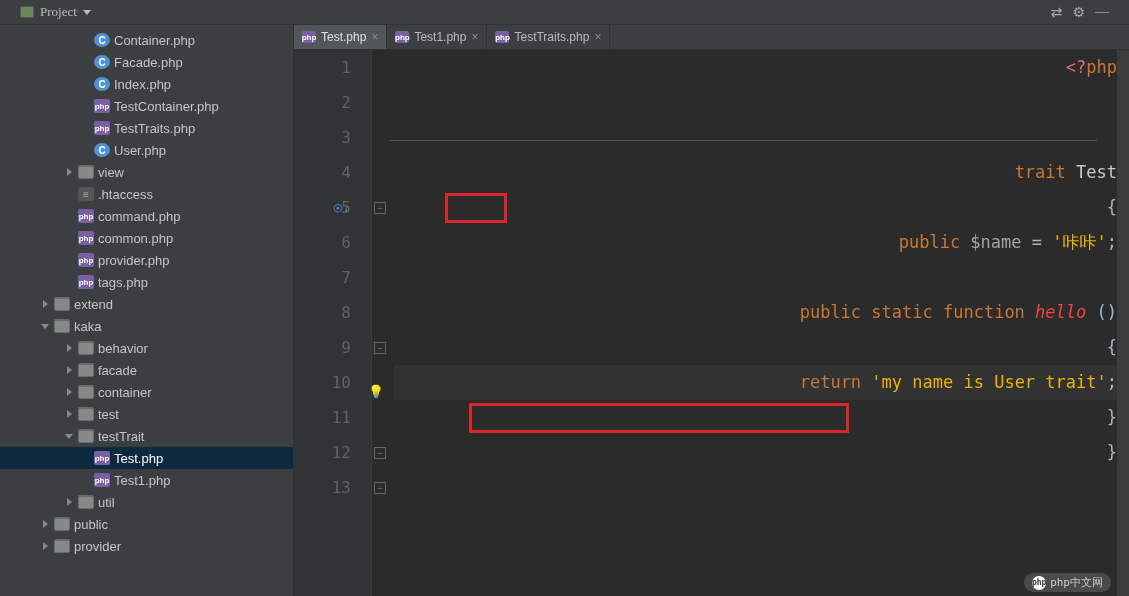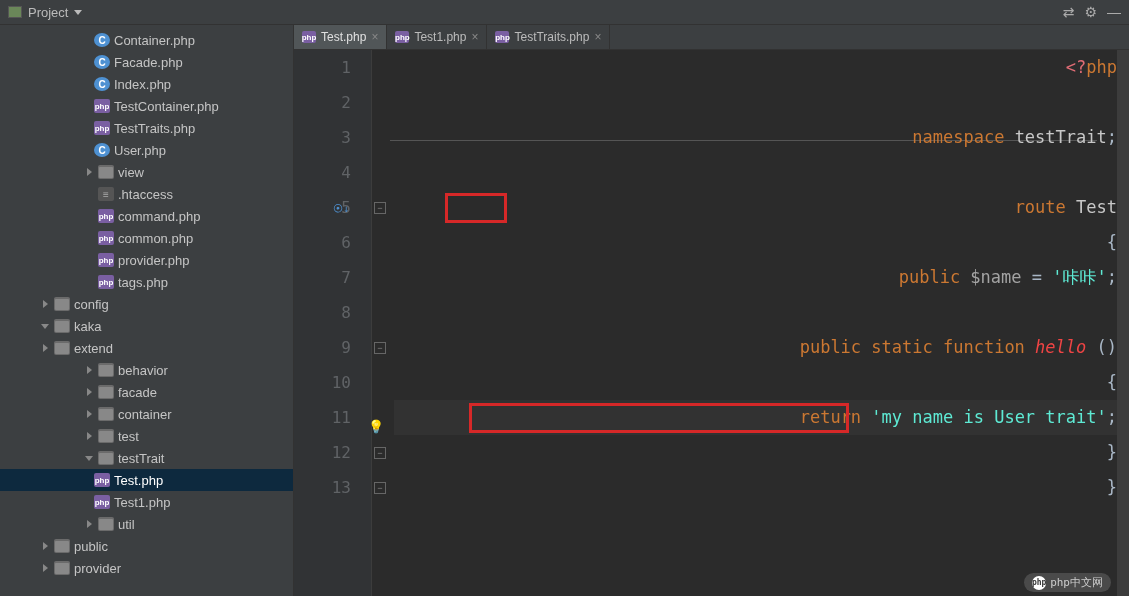--- a/index.html
+++ b/index.html
@@ -13,22 +13,23 @@
       overflow: hidden;
       display: flex;
       flex-direction: column;
     }
     .top-bar {
       height: 25px;
       background: #3c3f41;
       border-bottom: 1px solid #323232;
       display: flex;
       align-items: center;
-      padding: 0 8px;
+      padding: 0 20px;
       gap: 16px;
+      font-family: Liberation Serif, serif;
     }
     .top-bar-left { display: flex; align-items: center; gap: 6px; }
     .project-icon {
       width: 14px; height: 12px;
       background: #6a8759;
       border: 1px solid #555;
       display: inline-block;
     }
     .dropdown-arrow {
       width: 0; height: 0;
@@ -97,21 +98,21 @@
       font-weight: bold;
       border-radius: 2px;
       flex-shrink: 0;
     }
     .icon-folder { background: #6b6b6b; color: #3c3f41; }
     .icon-folder::before { content: ''; width: 14px; height: 11px; background: #888; border-radius: 1px; }
     .icon-php-c { background: #4e91d2; color: #fff; border-radius: 50%; }
     .icon-php { background: #7a5fa2; color: #fff; font-size: 8px; }
     .icon-file { background: #555; color: #aaa; }
     .indent-1 { padding-left: 40px; }
-    .indent-2 { padding-left: 84px; }
+    .indent-2 { padding-left: 64px; }
     .indent-3 { padding-left: 80px; }
     .editor-area {
       flex: 1;
       display: flex;
       flex-direction: column;
       background: #2b2b2b;
     }
     .tabs {
       height: 25px;
       background: #3c3f41;
@@ -191,21 +192,21 @@
       white-space: pre;
       position: relative;
       text-align: right;
     }
     .code-line.hl {
       background: #323232;
     }
     .k-keyword { color: #cc7832; }
     .k-tag { color: #e06c75; }
     .k-var2 { color: #a3a3a3; }
-    .k-string { color: #5eead4; }
+    .k-string { color: #eab308; }
     .k-funcname { color: #ef4444; font-style: italic; }
     .k-plain { color: #a9b7c6; }
     .k-white { color: #c8c8c8; }
     .hr-line {
       position: absolute;
       left: 0; right: 20px;
       top: 90px;
       border-top: 1px solid #555;
     }
     .redbox {
@@ -312,31 +313,26 @@
         <span>provider.php</span>
       </div>
       <div class="tree-item indent-2">
         <span class="arrow none"></span>
         <span class="icon icon-php">php</span>
         <span>tags.php</span>
       </div>
       <div class="tree-item indent-1">
         <span class="arrow "></span>
         <span class="icon icon-folder"></span>
-        <span>config</span>
+        <span>extend</span>
       </div>
       <div class="tree-item indent-1">
         <span class="arrow down"></span>
         <span class="icon icon-folder"></span>
         <span>kaka</span>
-      </div>
-      <div class="tree-item indent-1">
-        <span class="arrow "></span>
-        <span class="icon icon-folder"></span>
-        <span>extend</span>
       </div>
       <div class="tree-item indent-2">
         <span class="arrow "></span>
         <span class="icon icon-folder"></span>
         <span>behavior</span>
       </div>
       <div class="tree-item indent-2">
         <span class="arrow "></span>
         <span class="icon icon-folder"></span>
         <span>facade</span>
@@ -420,23 +416,22 @@
       <div class="fold-col">
         <div class="fold-mark" style="top:152px;">−</div>
         <div class="fold-mark" style="top:292px;">−</div>
         <div class="fold-mark" style="top:397px;">−</div>
         <div class="fold-mark" style="top:432px;">−</div>
       </div>
       <div class="code">
         <div class="hr-line"></div>
         <div class="code-line"><span class="k-tag">&lt;?</span><span class="k-keyword">php</span></div>
         <div class="code-line"></div>
-        <div class="code-line"><span class="k-keyword">namespace</span><span class="k-white"> testTrait</span><span class="k-plain">;</span></div>
         <div class="code-line"></div>
-        <div class="code-line"><span class="k-keyword">route</span><span class="k-white"> Test</span></div>
+        <div class="code-line"><span class="k-keyword">trait</span><span class="k-white"> Test</span></div>
         <div class="code-line"><span class="k-plain">{</span></div>
         <div class="code-line"><span class="k-keyword">    public</span><span class="k-var2"> $name</span><span class="k-plain"> = </span><span class="k-string">'咔咔'</span><span class="k-plain">;</span></div>
         <div class="code-line"></div>
         <div class="code-line"><span class="k-keyword">    public static</span><span class="k-keyword"> function</span><span class="k-funcname"> hello</span><span class="k-plain"> ()</span></div>
         <div class="code-line"><span class="k-plain">    {</span></div>
         <div class="code-line hl"><span class="bulb">💡</span><span class="k-keyword">        return</span><span class="k-string"> 'my name is User trait'</span><span class="k-plain">;</span></div>
         <div class="code-line"><span class="k-plain">    }</span></div>
         <div class="code-line"><span class="k-plain">}</span></div>
 
         <div class="redbox" style="top:143px; left:55px; width:62px; height:30px;"></div>

